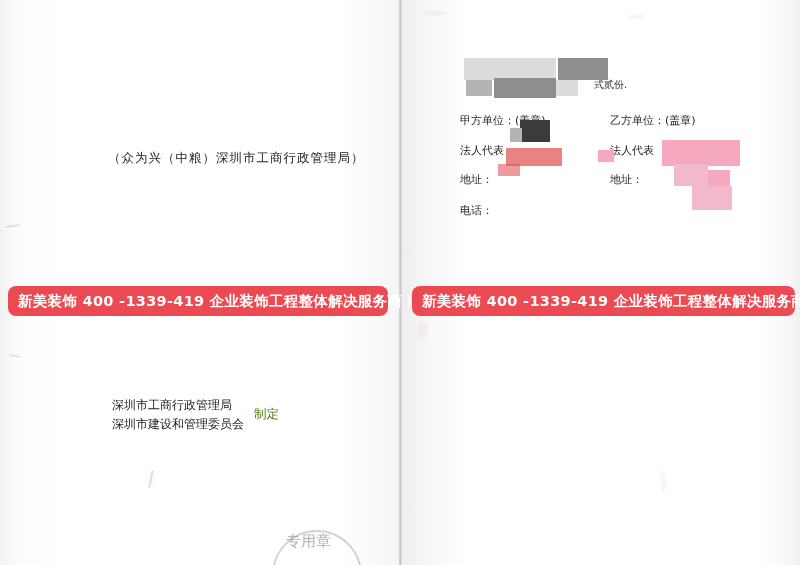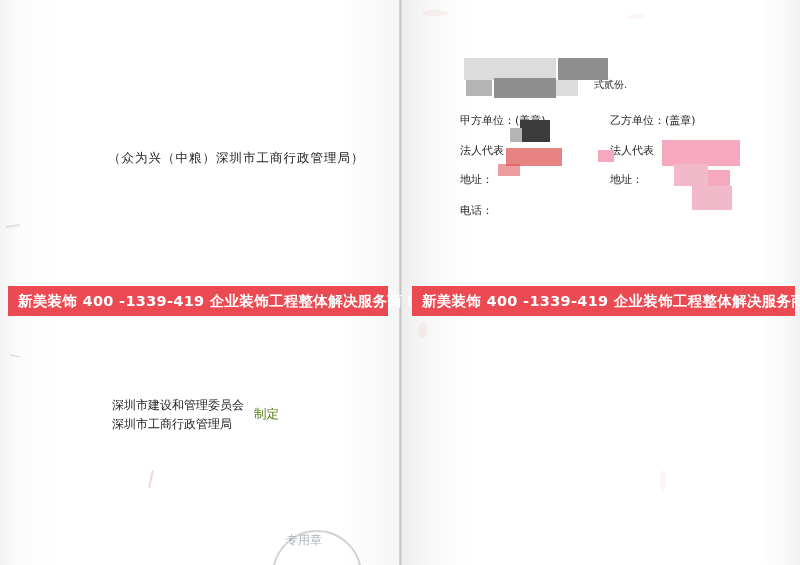--- a/index.html
+++ b/index.html
@@ -85,20 +85,21 @@
     height: 30px;
     display: flex;
     align-items: center;
     color: #ffffff;
     font-size: 14.5px;
     font-weight: bold;
     letter-spacing: 0.3px;
     white-space: nowrap;
     padding-left: 10px;
     box-sizing: border-box;
+    border-radius: 8px;
   }
   .banner-left {
     left: 8px;
     top: 286px;
     width: 380px;
     background: #ec4a52;
   }
   .banner-right {
     left: 412px;
     top: 286px;
@@ -138,21 +139,21 @@
     width: 86px;
     height: 86px;
     border-radius: 50%;
     border: 2.5px solid #9aa0a6;
     opacity: 0.45;
   }
   .stamp-bottom-text {
     position: absolute;
     left: 286px;
     top: 532px;
-    font-size: 12px;
+    font-size: 15px;
     color: #8b9196;
     opacity: 0.7;
     white-space: nowrap;
   }
 
   
   .smudge {
     position: absolute;
     background: rgba(210,64,60,0.18);
     border-radius: 50%;
@@ -166,22 +167,22 @@
 <body>
 
 <div class="page">
   <div class="scan-bg"></div>
 
   <div class="page-left">
 
     <div class="doc-subtitle">（众为兴（中粮）深圳市工商行政管理局）</div>
 
     <div class="issuer">
+      <div>深圳市工商行政管理局</div>
       <div>深圳市建设和管理委员会</div>
-      <div>深圳市工商行政管理局</div>
     </div>
     <div class="issuer-verb">制定</div>
 
     <div class="edge-mark" style="left:6px; top:225px; width:14px; height:2px; transform:rotate(-8deg);"></div>
     <div class="edge-mark" style="left:10px; top:355px; width:10px; height:2px; transform:rotate(10deg);"></div>
     <div class="edge-mark" style="left:150px; top:470px; width:2px; height:18px; background:rgba(200,70,60,0.22); transform:rotate(12deg);"></div>
   </div>
 
   <div class="page-right">
 

